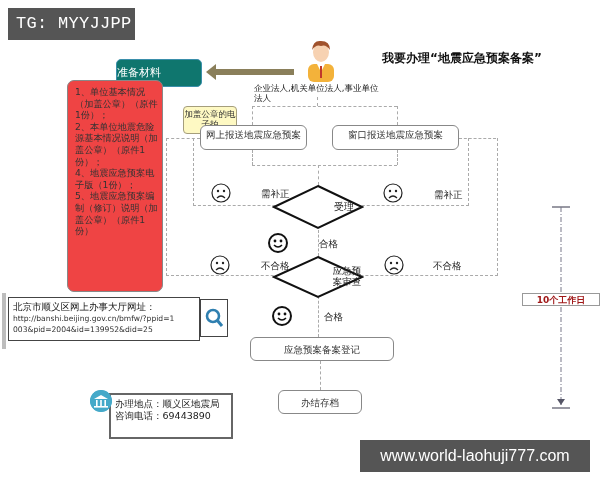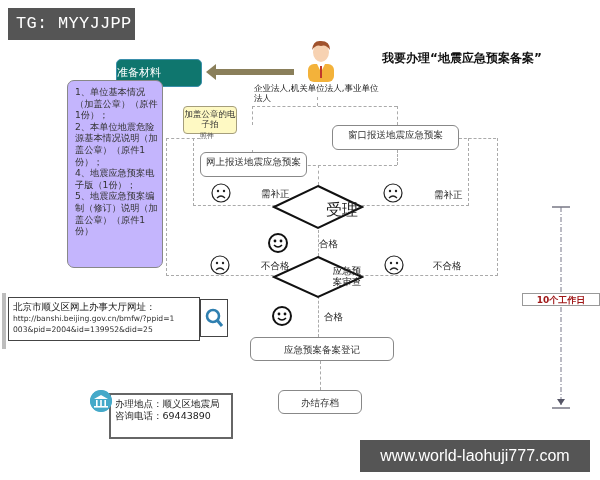--- a/index.html
+++ b/index.html
@@ -9,28 +9,28 @@
   .tag{background:#555555;color:#fff;font-family:"Liberation Sans",sans-serif;}
   .tg{left:8px;top:8px;width:127px;height:32px;font-size:17px;line-height:32px;padding-left:8px;box-sizing:border-box;letter-spacing:0.3px;font-family:Liberation Mono, monospace;}
   .wm{left:360px;top:440px;width:230px;height:32px;font-size:16px;line-height:32px;text-align:center;}
   .title{left:382px;top:50px;font-size:12px;font-weight:bold;color:#111;}
   .prep{left:116px;top:59px;width:84px;height:26px;background:#0f766e;border-radius:5px;color:#fff;
         font-size:11px;text-align:left;line-height:26px;border:1px solid #3a8fab;}
   .arrowbar{left:214px;top:69px;width:80px;height:6px;background:#8a7f5a;}
   .arrowhead{left:206px;top:64px;width:0;height:0;border-top:8px solid transparent;border-bottom:8px solid transparent;border-right:10px solid #8a7f5a;}
   .person{left:304px;top:38px;width:34px;height:44px;}
   .persontxt{left:254px;top:83px;width:130px;font-size:8.5px;text-align:left;line-height:10px;}
-  .materials{left:67px;top:80px;width:96px;height:188px;border:1px solid #888;border-radius:7px;background:#c4b5fd;
+  .materials{left:67px;top:80px;width:96px;height:212px;border:1px solid #888;border-radius:7px;background:#ef4444;
              font-size:9.2px;line-height:11.6px;padding:5px 4px 4px 7px;box-sizing:border-box;color:#333;}
   .materials div{white-space:normal;}
   .stamp{left:183px;top:106px;width:54px;height:28px;background:#fef9c3;border:1px solid #a59e7c;border-radius:4px;
          font-size:8.5px;line-height:10px;text-align:center;padding-top:2px;box-sizing:border-box;color:#333;}
   .stampx{left:200px;top:131px;font-size:7px;color:#444;}
   .box{background:#fff;border:1px solid #888;border-radius:6px;font-size:9.5px;text-align:center;color:#333;box-sizing:border-box;}
-  .b-online{left:200px;top:125px;width:107px;height:25px;line-height:11px;padding-top:3px;margin-top:27px;}
+  .b-online{left:200px;top:125px;width:107px;height:25px;line-height:11px;padding-top:3px;}
   .b-window{left:332px;top:125px;width:127px;height:25px;line-height:11px;padding-top:3px;}
   .b-reg{left:250px;top:337px;width:144px;height:24px;line-height:24px;}
   .b-arch{left:278px;top:390px;width:84px;height:24px;line-height:24px;}
   .dash{border:0 dashed #aaa;}
   .face{width:20px;height:20px;}
   .lbl{font-size:9.5px;color:#222;margin-left:28px;}
   .url{left:8px;top:297px;width:192px;height:44px;border:1px solid #444;background:#fff;box-sizing:border-box;
        font-size:7.6px;line-height:11px;padding:3px 4px;color:#333;}
   .url .h{font-size:9.5px;color:#111;line-height:12px;}
   .search{left:200px;top:299px;width:28px;height:38px;border:1px solid #444;background:#fff;box-sizing:border-box;}
@@ -89,21 +89,21 @@
 
 <div class="abs stamp">加盖公章的电子拍</div>
 <div class="abs stampx">照件</div>
 
 <div class="abs box b-online">网上报送地震应急预案</div>
 <div class="abs box b-window">窗口报送地震应急预案</div>
 
 <svg class="abs" style="left:272px;top:184px;" width="92" height="46">
   <polygon points="46,2 90,23 46,44 2,23" fill="#fff" stroke="#111" stroke-width="2"></polygon>
 </svg>
-<div class="abs lbl" style="left:298px;top:200px;font-size:16px;">受理</div>
+<div class="abs lbl" style="left:306px;top:200px;font-size:10px;">受理</div>
 
 <svg class="abs" style="left:272px;top:255px;" width="92" height="44">
   <polygon points="46,2 90,22 46,42 2,22" fill="#fff" stroke="#111" stroke-width="2"></polygon>
 </svg>
 <div class="abs lbl" style="left:302px;top:265px;width:34px;text-align:center;line-height:11px;font-size:9.5px;">应急预案审查</div>
 
 <div class="abs box b-reg">应急预案备案登记</div>
 <div class="abs box b-arch">办结存档</div>
 
 <svg class="abs face" style="left:211px;top:183px;" viewBox="0 0 20 20">

